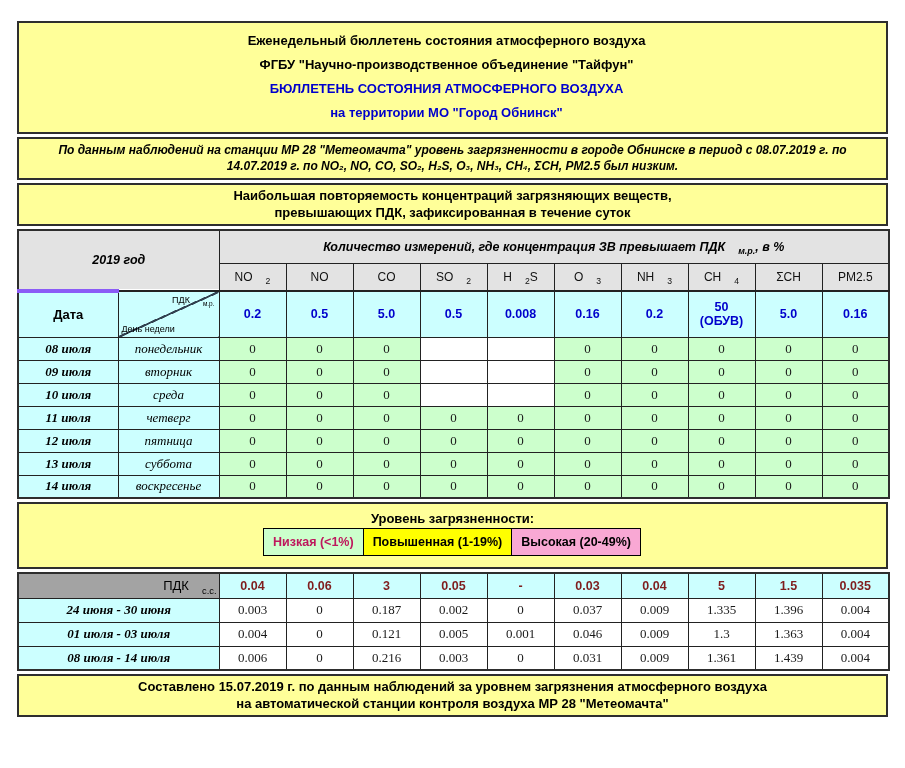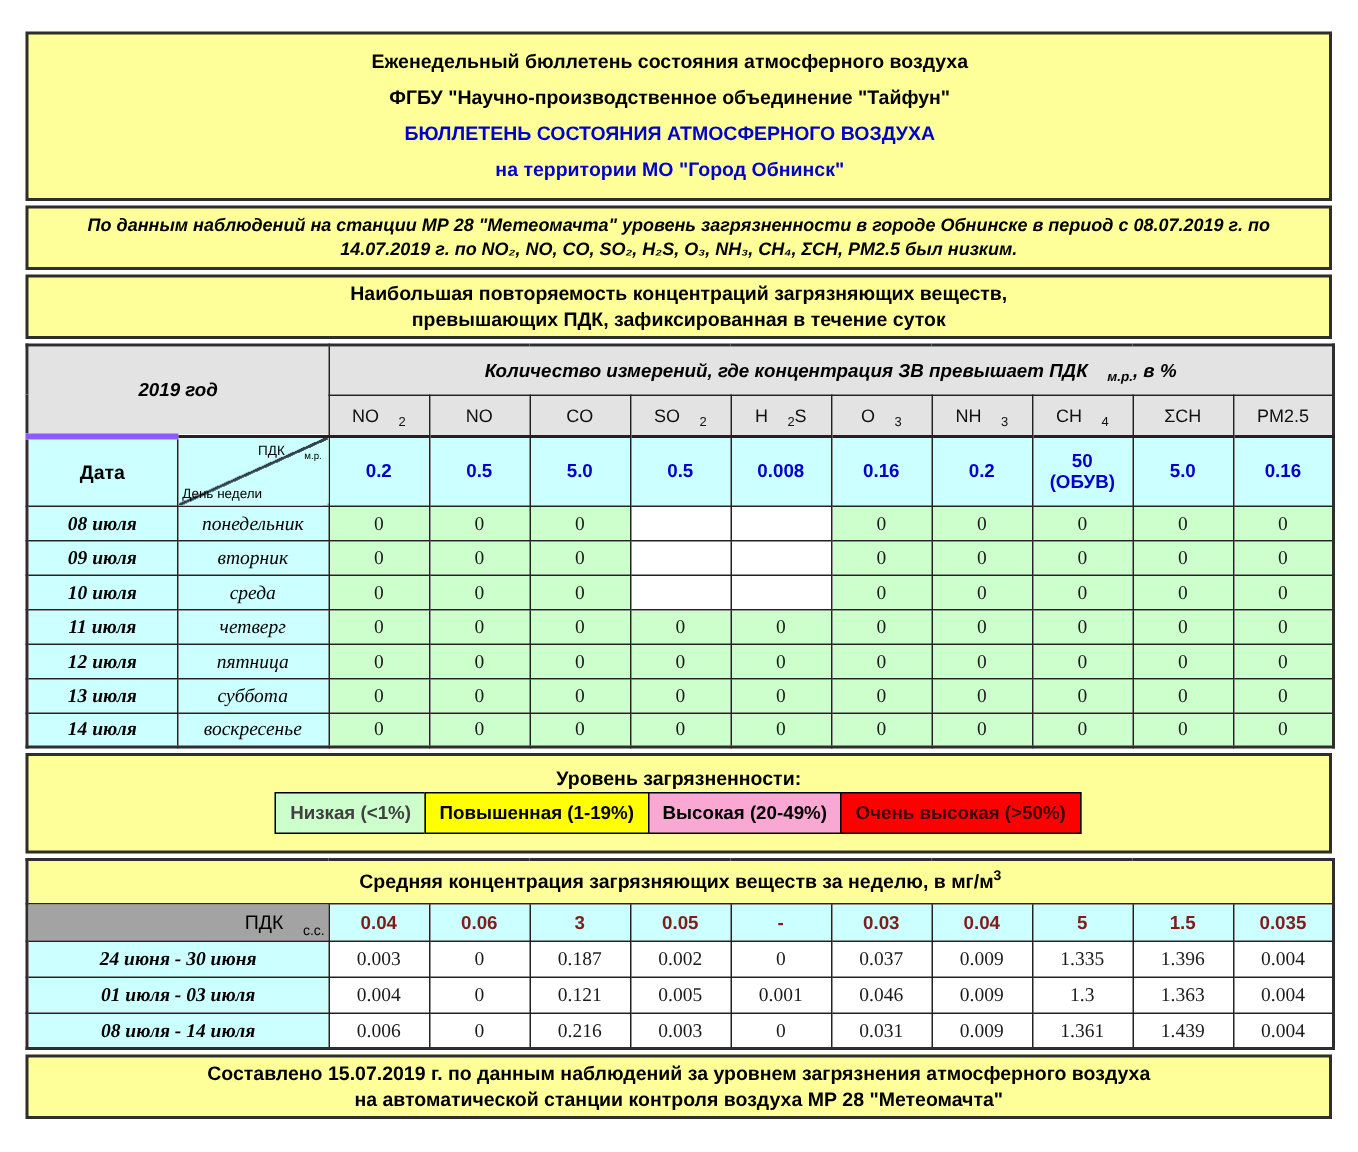--- a/index.html
+++ b/index.html
@@ -227,45 +227,41 @@
           <td class="val">0</td>
           <td class="val">0</td>
           <td class="val">0</td>
         </tr>
       </tbody>
   </table>
 
   <div class="box lbox">
     <div class="ltitle">Уровень загрязненности:</div>
     <div class="lrow" id="legend-row">
-        <div class="legend-cell" style="background: rgb(204, 255, 204); color: #404040;">Низкая (&lt;1%)</div>
+        <div class="legend-cell" style="background: rgb(204, 255, 204); color: #be185d;">Низкая (&lt;1%)</div>
         <div class="legend-cell" style="background: rgb(255, 255, 0); color: rgb(0, 0, 0);">Повышенная (1-19%)</div>
         <div class="legend-cell" style="background: #f9a8d4; color: rgb(0, 0, 0);">Высокая (20-49%)</div>
-        <div class="legend-cell" style="background: rgb(255, 0, 0); color: rgb(61, 0, 0);">Очень высокая (&gt;50%)</div>
       </div>
   </div>
 
   <table class="t2">
     <colgroup>
       <col style="width:201px">
       <col style="width:67px">
         <col style="width:67px">
         <col style="width:67px">
         <col style="width:67px">
         <col style="width:67px">
       <col style="width:67px">
         <col style="width:67px">
         <col style="width:67px">
         <col style="width:67px">
         <col style="width:67px">
     </colgroup>
     <tbody>
-        <tr class="titlerow">
-      <td class="t2title" colspan="11"><span>Средняя концентрация загрязняющих веществ за неделю, в мг/м</span><sup>3</sup></td>
-    </tr>
     <tr class="pdkrow2" id="t2-pdk-row">
       <td class="pdklabel"><span>ПДК</span><sub>с.с.</sub></td>
     <td class="pdkval2">0.04</td>
           <td class="pdkval2">0.06</td>
           <td class="pdkval2">3</td>
           <td class="pdkval2">0.05</td>
           <td class="pdkval2">-</td>
           <td class="pdkval2">0.03</td>
           <td class="pdkval2">0.04</td>
           <td class="pdkval2">5</td>

